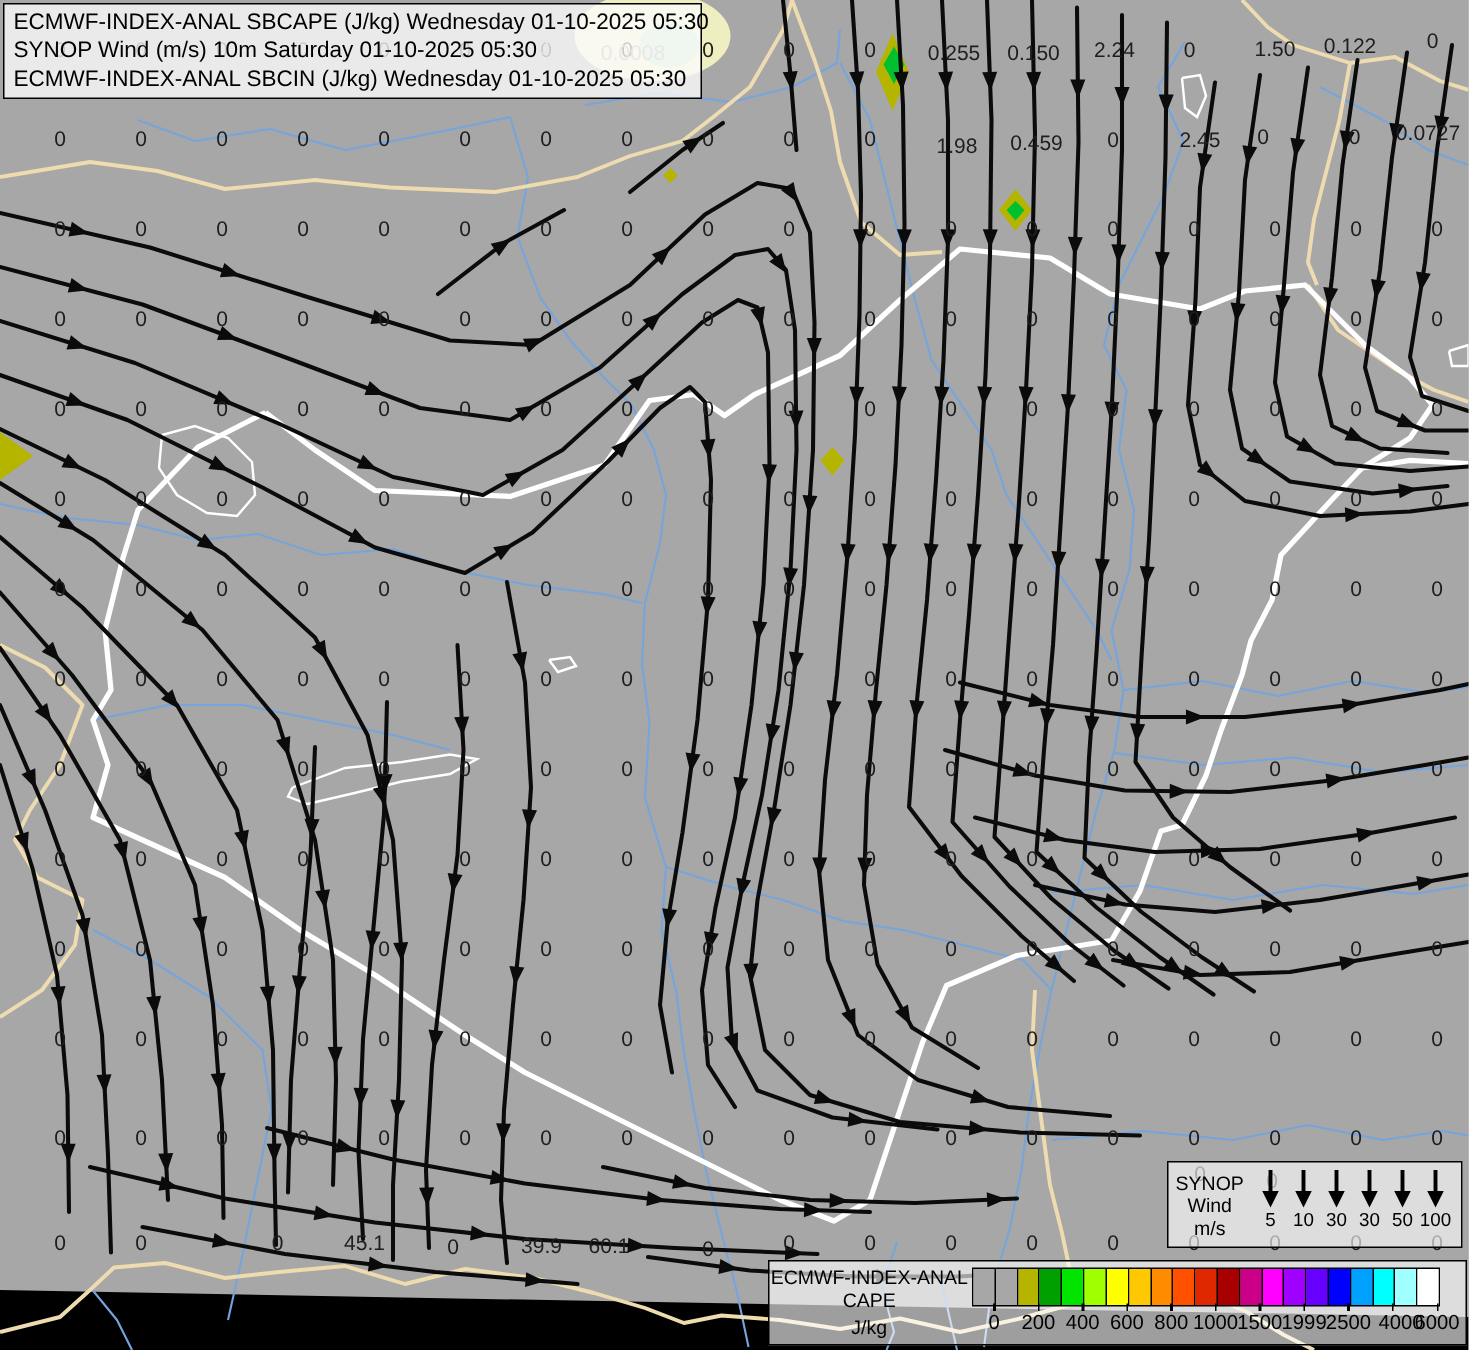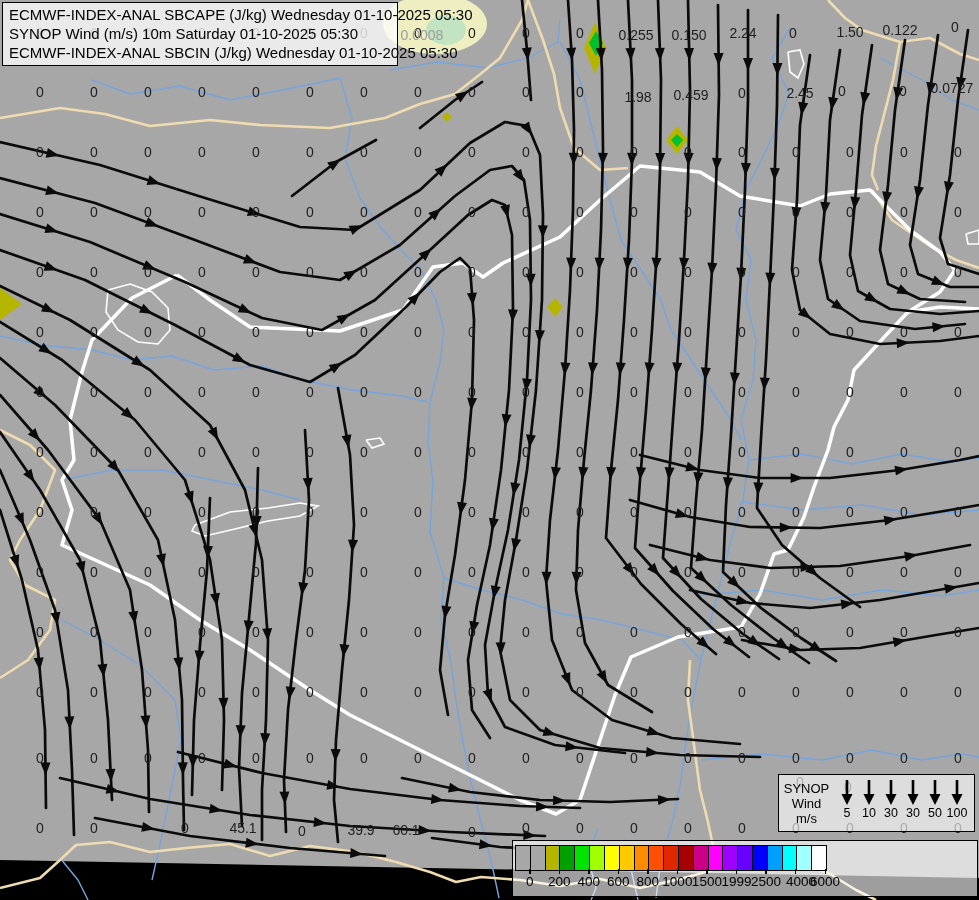--- a/index.html
+++ b/index.html
@@ -1,21 +1,21 @@
 <!DOCTYPE html>
 <html><head>
 <meta charset="utf-8">
 <style>
   html,body{margin:0;padding:0;}
   body{font-family:"Liberation Sans",sans-serif;}
   #stage{position:relative;width:979px;height:900px;overflow:hidden;background:#a7a7a7;}
   #mapsvg{position:absolute;left:0;top:0;}
   .ovl{position:absolute;box-sizing:border-box;border:1px solid #000;color:#000;
        background:rgba(252,252,252,0.78);}
-  #titlebox{left:2px;top:2px;width:396px;padding:2px 6px 3px 6px;
+  #titlebox{left:2px;top:2px;width:466px;padding:2px 6px 3px 6px;
             font-size:15px;line-height:19px;white-space:nowrap;}
   #synopbox{left:778px;top:774px;width:197px;height:58px;display:flex;background:rgba(255,255,255,0.62);}
   .syn-left{width:60px;display:flex;flex-direction:column;justify-content:center;
             align-items:center;font-size:13px;line-height:15px;}
   .syn-right{flex:1;display:flex;flex-direction:column;justify-content:flex-start;padding:4px 4px 0 0;}
   .syn-arrows,.syn-labels{display:flex;justify-content:space-between;padding:0 2px;}
   .syn-arrows svg{display:block;}
   .syn-labels span{font-size:12.5px;width:22px;text-align:center;}
   #capebox{left:512px;top:840px;width:466px;height:57px;display:flex;background:rgba(255,255,255,0.62);}
   .cape-left{width:133px;display:flex;flex-direction:column;justify-content:flex-start;
@@ -617,20 +617,25 @@
           <span>10</span>
           <span>30</span>
           <span>30</span>
           <span>50</span>
           <span>100</span>
         </div>
     </div>
   </div>
 
   <div id="capebox" class="ovl">
+    <div class="cape-left">
+      <div>ECMWF-INDEX-ANAL</div>
+      <div>CAPE</div>
+      <div style="margin-top:3px;">J/kg</div>
+    </div>
     <div class="cape-right">
       <div id="capebar">
           <div class="sw" style="background: rgb(167, 167, 167);"></div>
           <div class="sw" style="background: rgb(167, 167, 167);"></div>
           <div class="sw" style="background: rgb(181, 181, 0);"></div>
           <div class="sw" style="background: rgb(0, 160, 0);"></div>
           <div class="sw" style="background: rgb(0, 228, 0);"></div>
           <div class="sw" style="background: rgb(160, 255, 0);"></div>
           <div class="sw" style="background: rgb(255, 255, 0);"></div>
           <div class="sw" style="background: rgb(255, 200, 0);"></div>

